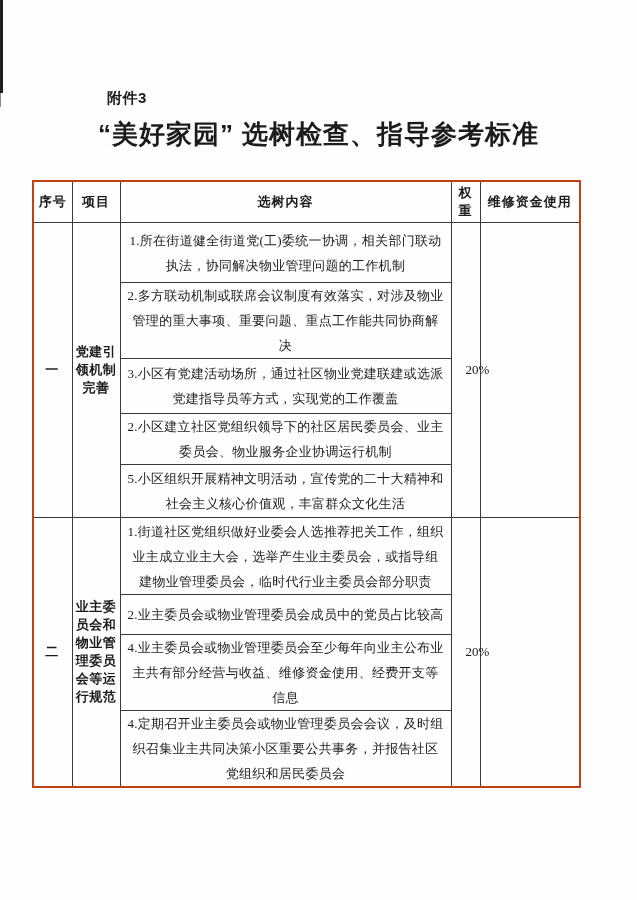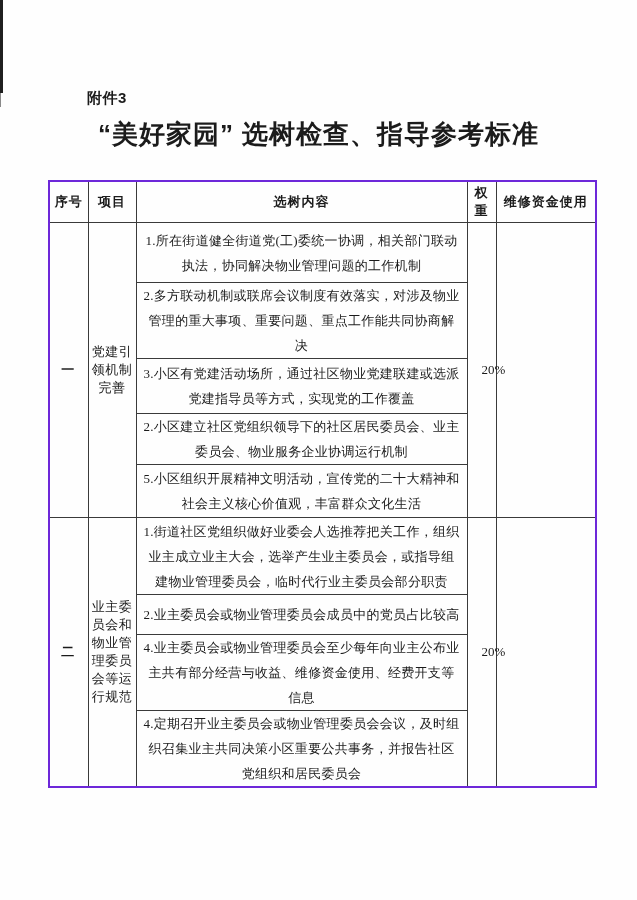--- a/index.html
+++ b/index.html
@@ -14,48 +14,48 @@
   }
   .scan-edge {
     position:absolute; left:0; top:0; width:3px; height:93px;
     background:#1f1f1f;
   }
   .scan-edge2 {
     position:absolute; left:0; top:93px; width:1px; height:14px;
     background:#8a8a8a;
   }
   .attachment {
-    position:absolute; top:89px; left:87px;
+    position:absolute; top:89px; left:107px;
     font-family:"Liberation Sans","DejaVu Sans",sans-serif;
     font-size:15px; font-weight:bold; letter-spacing:.5px;
   }
   .title {
     position:absolute; top:117px; left:0; width:100%;
     margin:0; text-align:center;
     font-family:"Liberation Sans","DejaVu Sans",sans-serif;
     font-size:26px; font-weight:bold; letter-spacing:1px;
   }
   table.std {
-    position:absolute; top:180px; left:48px;
+    position:absolute; top:180px; left:32px;
     width:547px; table-layout:fixed;
     border-collapse:collapse;
-    border:2px solid #6d28d9;
+    border:2px solid #c2410c;
   }
   table.std th, table.std td {
     border:1.5px solid #3a3a3a;
     text-align:center; vertical-align:middle;
     font-size:13px;
   }
   table.std th {
     font-weight:bold; height:33px; padding:2px 1px;
     letter-spacing:1px;
   }
   td.cell-index { font-weight:bold; font-size:14px; letter-spacing:2px; }
   td.cell-project {
-    font-weight:normal; padding:1px 2px; line-height:18px;
+    font-weight:bold; padding:1px 2px; line-height:18px;
     letter-spacing:.5px;
   }
   td.cell-content {
     padding:0 6px; line-height:25px; letter-spacing:.3px;
   }
   td.cell-weight {
     padding:0 0 0 14px; text-align:left; font-size:12.5px;
     white-space:nowrap; overflow:visible;
   }
   td.cell-inspection { padding:0; }

